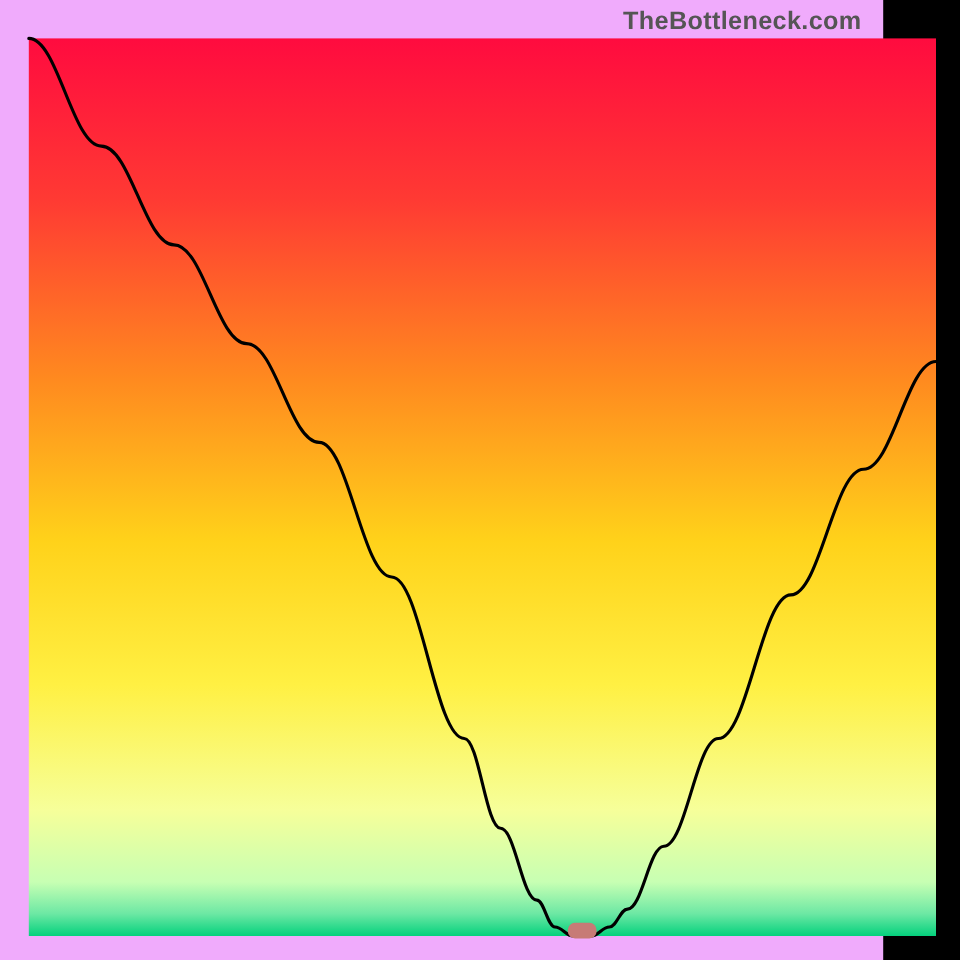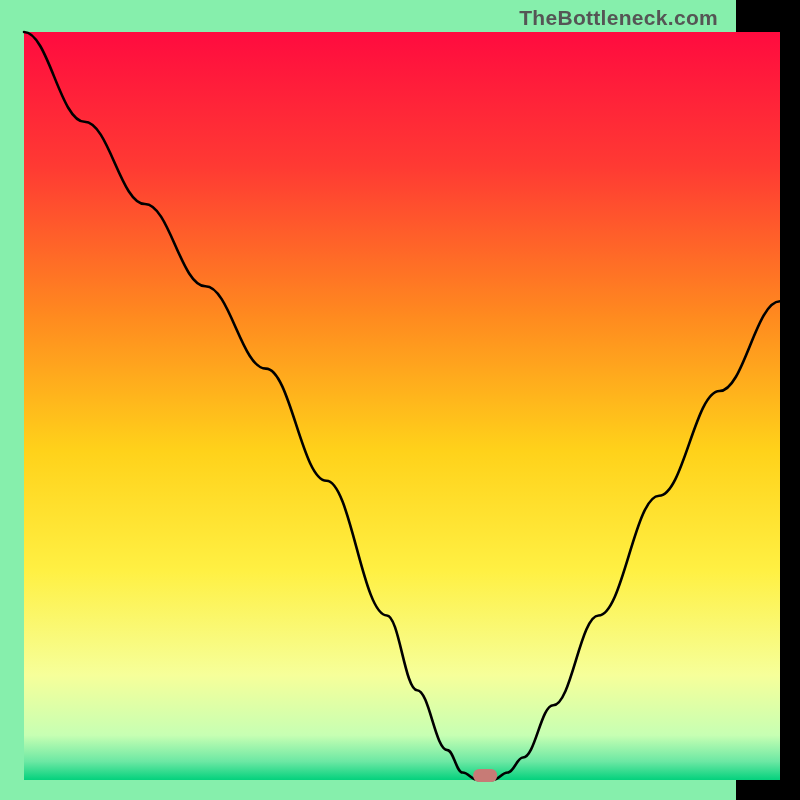--- a/index.html
+++ b/index.html
@@ -8,21 +8,21 @@
     width: 800px;
     height: 800px;
     background: #000000;
     overflow: hidden;
     font-family: Arial, Helvetica, sans-serif;
   }
   .chart-container {
     position: relative;
     width: 736px;
     height: 800px;
-    background: #86efac;
+    background: #f0abfc;
   }
   .watermark {
     position: absolute;
     top: 6px;
     right: 18px;
     color: #555555;
     font-size: 21px;
     font-weight: 600;
     letter-spacing: 0.3px;
     z-index: 3;

